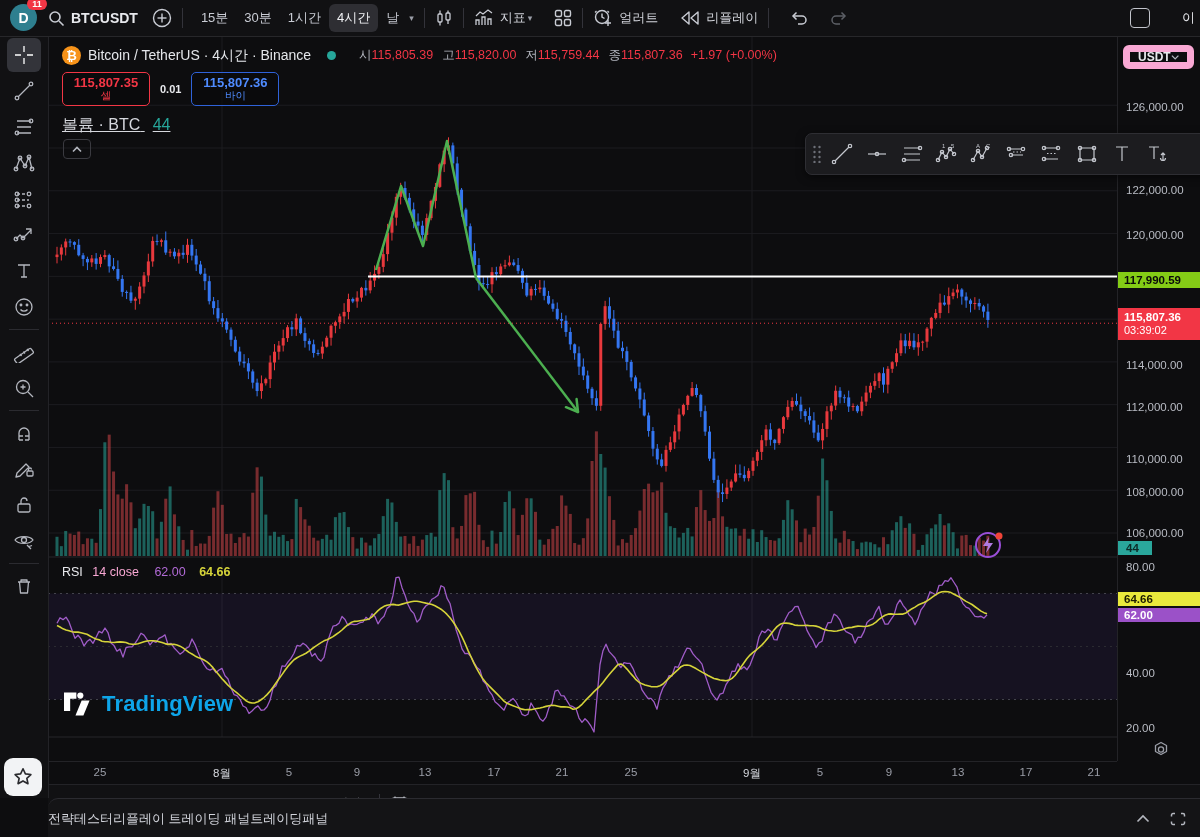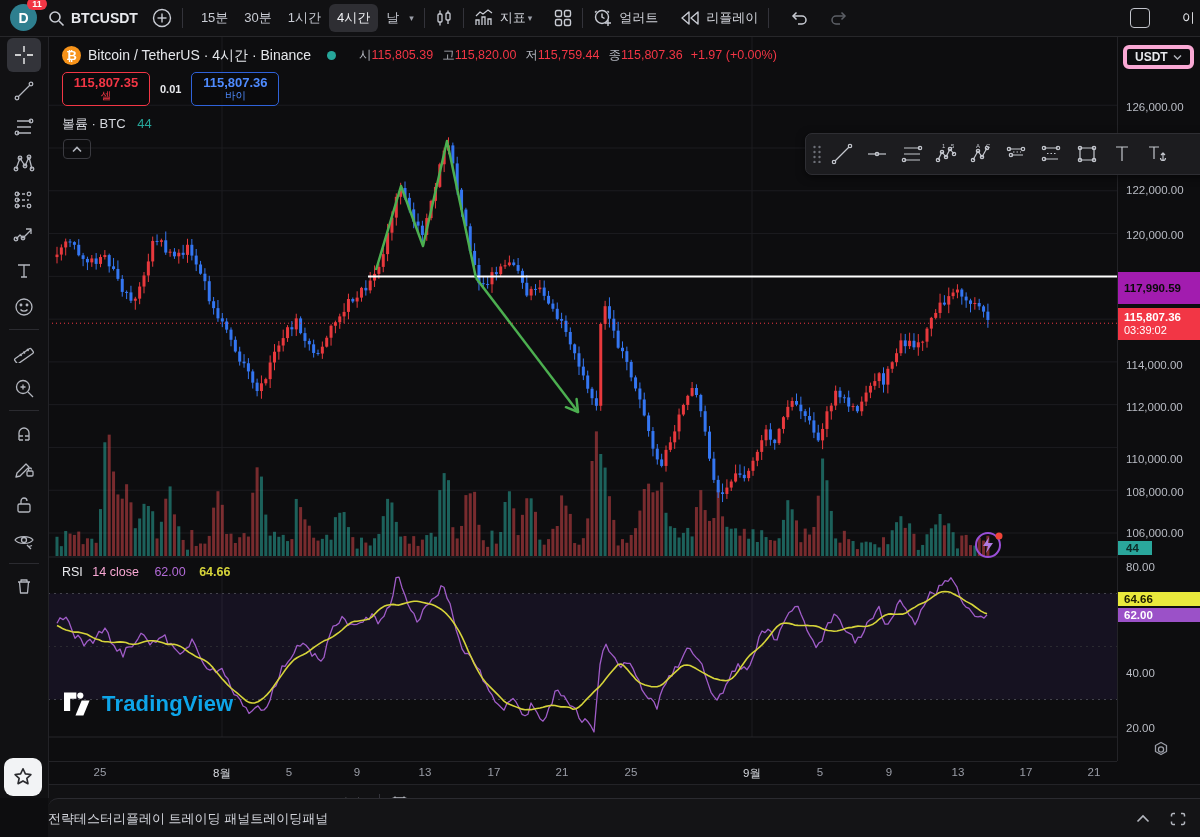--- a/index.html
+++ b/index.html
@@ -42,21 +42,21 @@
   .ohlc .lbl{color:#b2b5be;margin-left:9px;}
   .ohlc .val{color:#f23645;}
   #trade-row{position:absolute;left:14px;top:36px;display:flex;align-items:center;z-index:20;}
   .trade-btn{width:86px;height:32px;border-radius:5px;display:flex;flex-direction:column;align-items:center;justify-content:center;
              line-height:1.1;background:rgba(10,10,12,.7);cursor:pointer;}
   .sell{border:1px solid #f23645;color:#f23645;}
   .buy{border:1px solid #2f62d9;color:#4f8bff;}
   .trade-price{font-size:13px;font-weight:bold;}
   .trade-name{font-size:10.5px;}
   #spread{font-size:11px;color:#e8e9ed;font-weight:bold;margin:0 10px;}
-  #volume-row{position:absolute;left:14px;top:79px;font-size:13px;color:#d6d8de;z-index:20;}
+  #volume-row{position:absolute;left:14px;top:79px;font-size:16px;color:#d6d8de;z-index:20;text-decoration:underline;}
   #volume-row .vol-val{color:#26a69a;margin-left:8px;}
   #collapse-btn{position:absolute;left:15px;top:103px;width:26px;height:18px;border:1px solid #3a3a40;border-radius:4px;
                 display:flex;align-items:center;justify-content:center;color:#b4b7bf;z-index:20;cursor:pointer;}
   #rsi-row{position:absolute;left:14px;top:529px;font-size:12.5px;z-index:20;}
   #rsi-row .t{color:#e8e9ed;} #rsi-row .p{color:#f9a8d4;margin-left:6px;}
   #rsi-row .ma{color:#b16ad6;margin-left:12px;} #rsi-row .v{color:#d6d43a;margin-left:10px;font-weight:bold;}
   #watermark{position:absolute;left:16px;top:655px;display:flex;align-items:center;z-index:15;color:#0ea5e9;}
   #watermark .wm-text{font-size:22px;font-weight:bold;letter-spacing:.2px;margin-left:8px;}
   #spark-btn{position:absolute;left:924px;top:492px;width:32px;height:32px;z-index:20;cursor:pointer;}
   
@@ -65,25 +65,25 @@
   .ftool{width:35px;height:32px;display:flex;align-items:center;justify-content:center;color:#c4c7ce;border-radius:5px;cursor:pointer;}
   .fhandle{width:14px;color:#6d7078;cursor:grab;}
   
   #time-axis{position:absolute;left:48px;top:761px;width:1069px;height:23px;background:#0d0d0f;border-top:1px solid #232327;z-index:10;}
   .tlabel{position:absolute;top:4px;transform:translateX(-50%);font-size:11.5px;color:#9these;} 
   .tlabel{color:#9b9ea8;}
   .tlabel.month{color:#d6d8de;}
   
   #price-axis{position:absolute;left:1117px;top:36px;width:83px;height:725px;background:#0d0d0f;border-left:1px solid #232327;z-index:10;}
   .plabel{position:absolute;left:8px;transform:translateY(-50%);font-size:11.5px;color:#b9bcc4;white-space:nowrap;}
-  #usdt-btn{position:absolute;left:5px;top:9px;width:71px;height:24px;border:4px solid #f9a8d4;border-radius:6px;display:flex;
+  #usdt-btn{position:absolute;left:5px;top:9px;width:71px;height:24px;border:7px solid #f9a8d4;border-radius:6px;display:flex;
             align-items:center;justify-content:space-between;padding:0 8px;box-sizing:border-box;cursor:pointer;z-index:45;}
   #usdt-btn .cur{font-size:12px;font-weight:bold;color:#e8e9ed;}
   .axis-tag{position:absolute;left:0;width:83px;box-sizing:border-box;padding:1px 6px;font-size:11.5px;}
-  #white-line-tag{top:236px;background:#a21caf;color:#0a0a0a;font-weight:bold;padding:10px 6px;}
+  #white-line-tag{top:236px;background:#84cc16;color:#0a0a0a;font-weight:bold;padding:2px 6px;}
   #last-price-tag{top:272px;background:#f23645;color:#fff;line-height:1.25;padding:2px 6px;}
   #last-price-tag .cd{font-size:11px;}
   #vol-tag{top:505px;width:34px;background:#2aa79c;color:#0c2b28;font-weight:bold;padding:1px 8px;}
   #rsi-tag-y{top:556px;background:#e9e93c;color:#1c1c00;font-weight:bold;padding:1px 6px;}
   #rsi-tag-p{top:572px;background:#9b51c8;color:#fff;font-weight:bold;padding:1px 6px;}
   #axis-gear{position:absolute;left:34px;top:705px;color:#9b9ea8;}
   
   #bottom-toolbar{position:absolute;left:48px;top:784px;width:1152px;height:37px;background:#111113;border-top:1px solid #232327;z-index:20;
                   display:flex;align-items:center;}
   .range-btn{font-size:12.5px;color:#b9bcc4;padding:4px 8px;border-radius:5px;cursor:pointer;}

